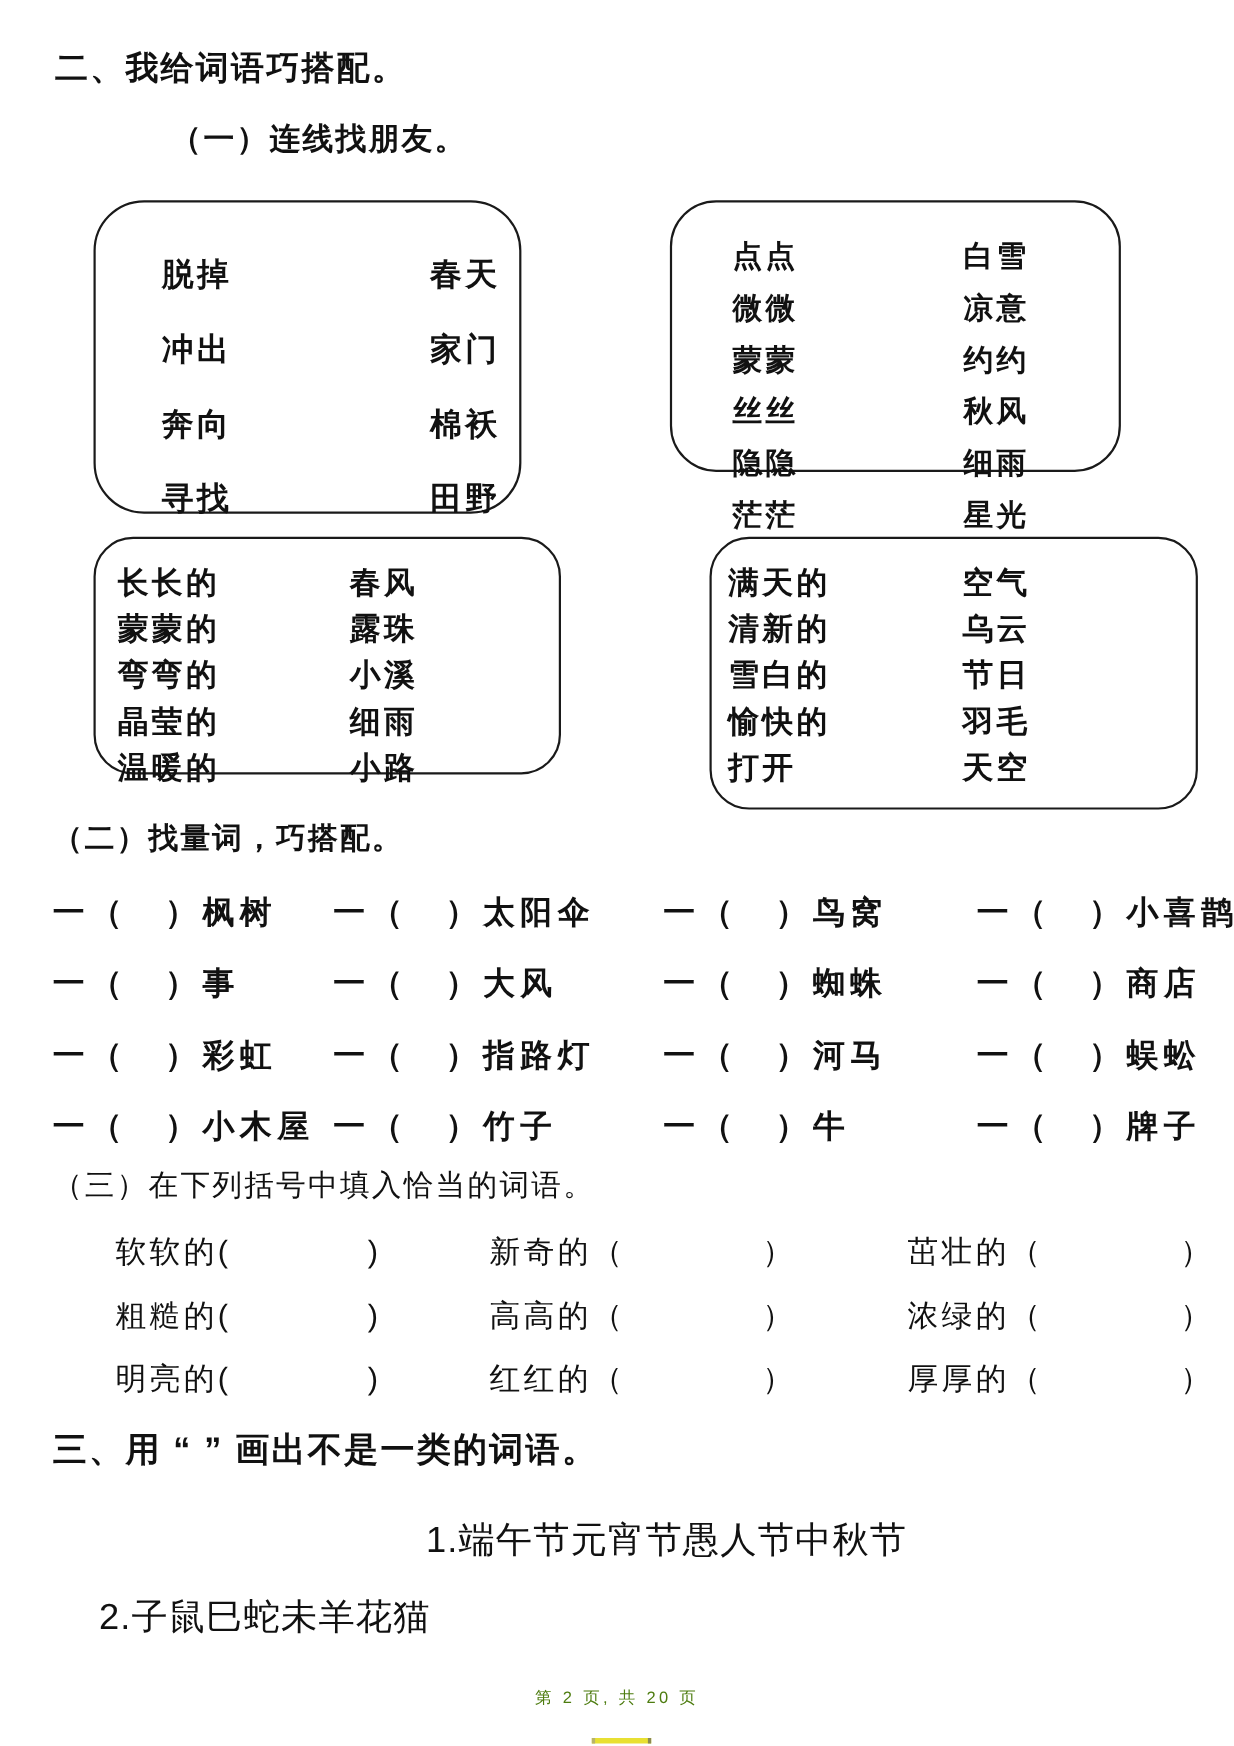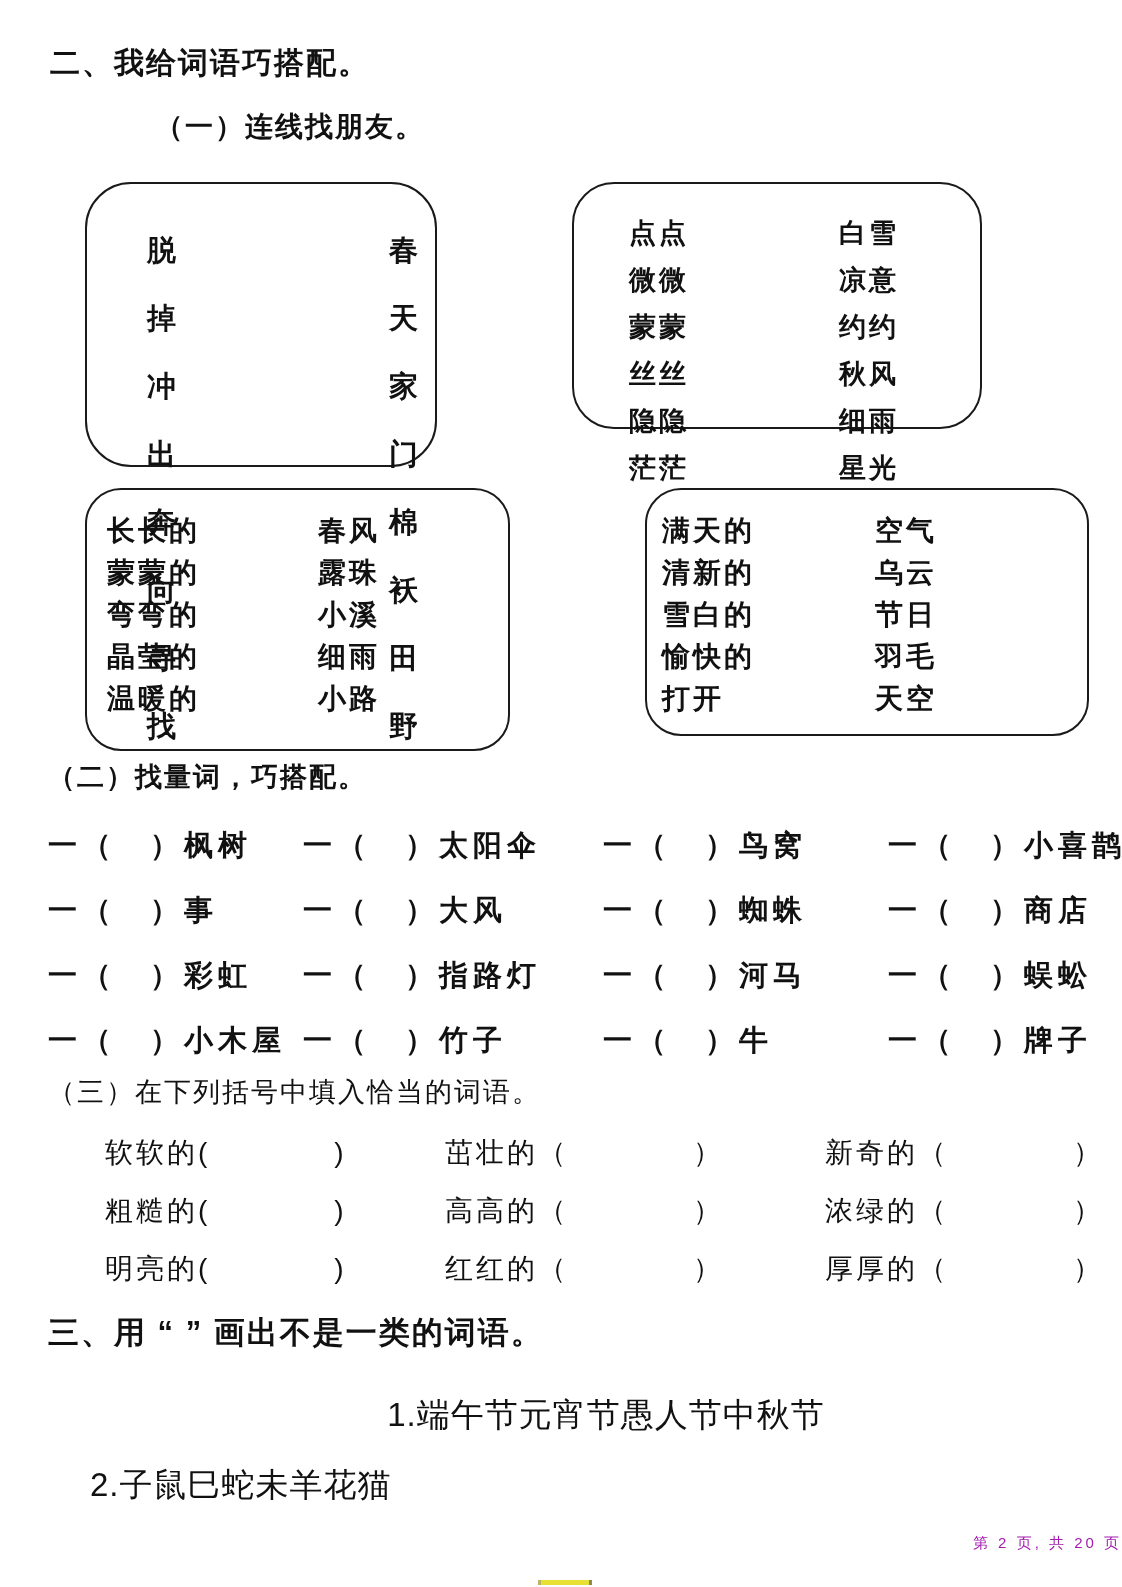--- a/index.html
+++ b/index.html
@@ -46,27 +46,27 @@
   .row1{margin-top:36px;gap:135px;}
   .row2{margin-top:21px;gap:135px;}
   .mbox{
     box-sizing:border-box;
     border:2.5px solid #1a1a1a;
     display:flex;
     font-weight:600;
     letter-spacing:3px;
   }
   .mbox .col{display:flex;flex-direction:column;}
-  .box-a{width:352px;height:285px;border-radius:46px;padding:32px 0 16px 60px;font-size:29px;gap:16px;}
+  .box-a{width:389px;height:285px;border-radius:46px;padding:32px 0 16px 60px;font-size:29px;}
   .box-a .col{line-height:68px;}
   .box-a .col2{margin-left:180px;}
   .box-b{width:410px;height:247px;border-radius:42px;padding:26px 0 0 55px;font-size:27px;}
   .box-b .col{line-height:47px;}
   .box-b .col2{margin-left:150px;}
-  .box-c{width:425px;height:263px;border-radius:36px;padding:20px 0 0 20px;font-size:28px;}
+  .box-c{width:425px;height:216px;border-radius:36px;padding:20px 0 0 20px;font-size:28px;}
   .box-c .col{line-height:42px;}
   .box-c .col2{margin-left:118px;}
   .box-d{width:444px;height:248px;border-radius:36px;padding:20px 0 0 15px;font-size:28px;}
   .box-d .col{line-height:42px;}
   .box-d .col2{margin-left:120px;}
   
   .measure-grid{
     display:grid;
     grid-template-columns:255px 300px 285px auto;
     row-gap:25px;
@@ -96,23 +96,23 @@
     font-family:"Liberation Sans", sans-serif;
     font-size:33px;line-height:38px;
     font-weight:500;
     letter-spacing:1px;
   }
   .ooo-1{margin-top:44px;text-align:center;}
   .ooo-2{margin-top:32px;}
   
   .footer{
     position:absolute;left:0;right:0;top:1534px;
-    text-align:right;
-    font-family:"Liberation Sans", sans-serif;
-    font-size:15px;color:#a21caf;
+    text-align:center;
+    font-family:"Liberation Sans", sans-serif;
+    font-size:15px;color:#4d7c0f;
     letter-spacing:3px;
   }
   .watermark-bar{
     position:absolute;left:538px;top:1580px;
     width:48px;height:5px;
     border-left:3px solid #b8b46a;
     border-right:3px solid #8a8a52;
   }
 </style>
 </head>
@@ -211,22 +211,22 @@
     <span>一（　）小木屋</span>
     <span>一（　）竹子</span>
     <span>一（　）牛</span>
     <span>一（　）牌子</span>
   </div>
 
   <div class="h-sub h-part3">（三）在下列括号中填入恰当的词语。</div>
 
   <div class="fill-grid">
     <span>软软的(　　　　)</span>
+    <span>新奇的（　　　　）</span>
     <span>茁壮的（　　　　）</span>
-    <span>新奇的（　　　　）</span>
     <span>粗糙的(　　　　)</span>
     <span>高高的（　　　　）</span>
     <span>浓绿的（　　　　）</span>
     <span>明亮的(　　　　)</span>
     <span>红红的（　　　　）</span>
     <span>厚厚的（　　　　）</span>
   </div>
 
   <div class="h-sec3">三、用 “  ” 画出不是一类的词语。</div>
 

